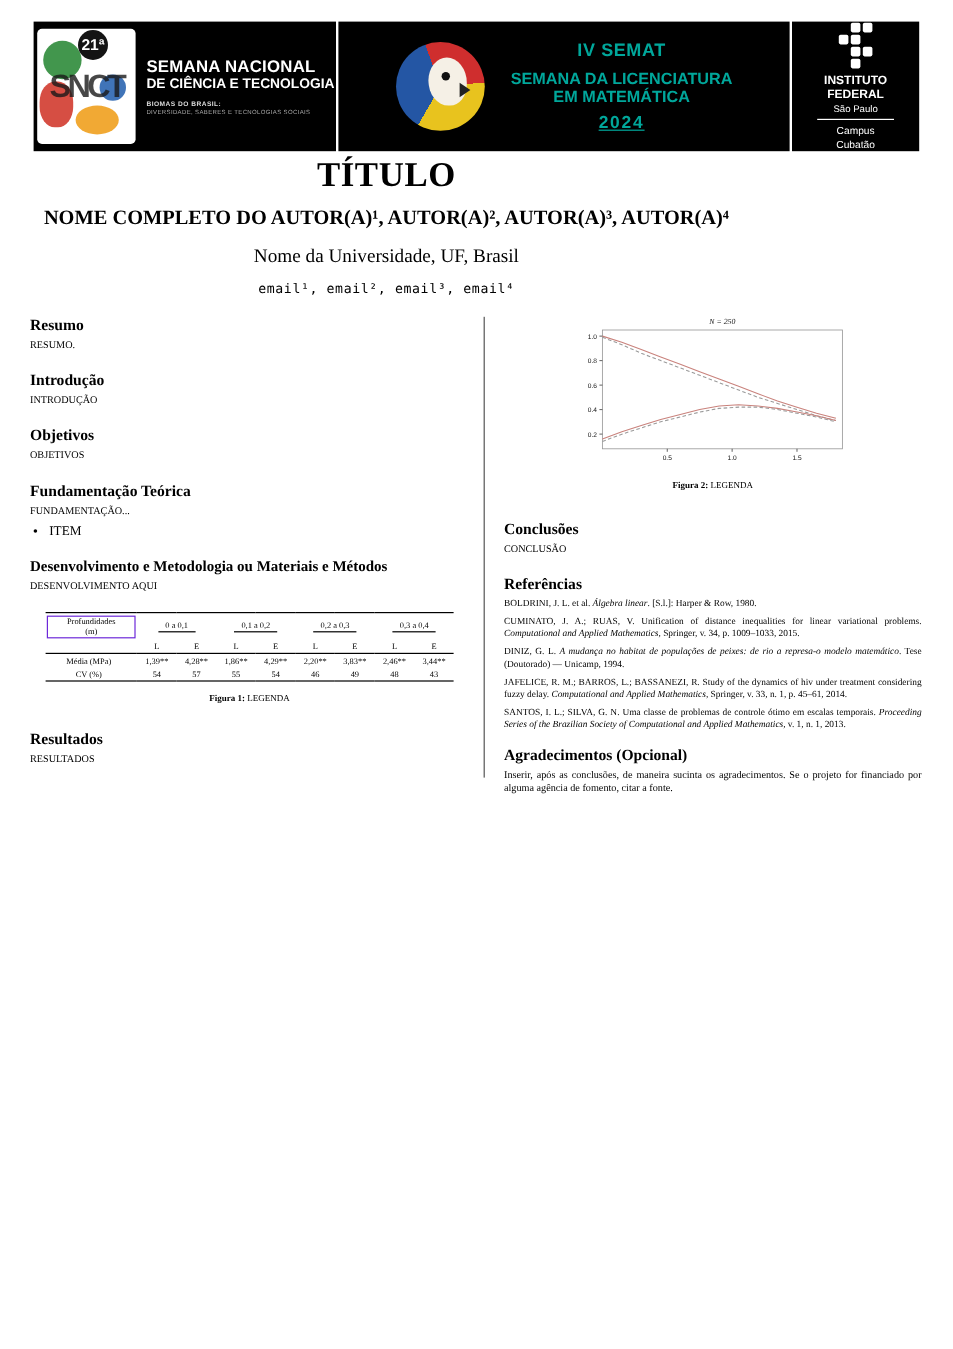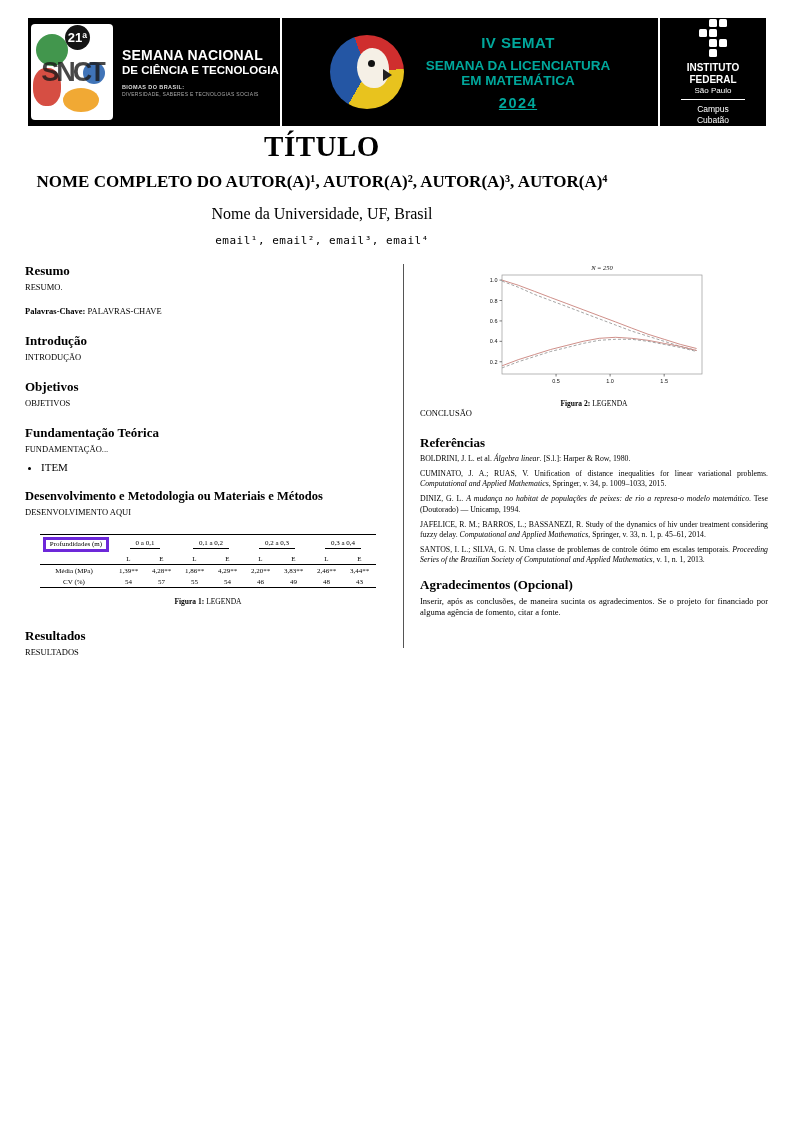--- a/index.html
+++ b/index.html
@@ -72,21 +72,21 @@
   .kw{margin-top:13px;}
   .just{text-align:justify;}
   ul.items{margin:6px 0 0 16px;padding:0;}
   ul.items li{font-size:11px;}
 
   
   .dtable{border-collapse:collapse;border-top:1px solid #000;border-bottom:1px solid #000;
      font-size:7px;margin:16px auto 0;table-layout:fixed;}
   .dtable th,.dtable td{font-weight:normal;padding:1.5px 1px;text-align:center;}
   .dtable col.c0{width:72px;} .dtable col.cn{width:33px;}
-  .boxed{border:3px solid #6d28d9;padding:.5px 4px;display:inline-block;}
+  .boxed{border:1px solid #6d28d9;padding:.5px 16px;display:inline-block;}
   .gline{display:inline-block;border-bottom:1px solid #000;padding:0 6px 1px;}
   .subhead th{border-bottom:1px solid #000;}
   .rowlabel{text-align:left;padding-right:5px !important;}
 
   .caption{text-align:center;font-size:7.5px;margin-top:9px;}
   .caption b{font-weight:bold;}
 
   
   .figure-block{text-align:center;}
   .figure-block svg{display:inline-block;}
@@ -163,21 +163,20 @@
     <div class="doc-authors">NOME COMPLETO DO AUTOR(A)¹, AUTOR(A)², AUTOR(A)³, AUTOR(A)⁴</div>
     <div class="doc-affil">Nome da Universidade, UF, Brasil</div>
     <div class="doc-emails">email¹, email², email³, email⁴</div>
   </section>
 
   <div class="col-divider"></div>
 
   <section class="col-left">
     <h2 class="sec">Resumo</h2>
     <p class="body">RESUMO.</p>
-    <p class="body kw"><b>Palavras-Chave:</b> <span>PALAVRAS-CHAVE</span></p>
 
     <h2 class="sec">Introdução</h2>
     <p class="body">INTRODUÇÃO</p>
 
     <h2 class="sec">Objetivos</h2>
     <p class="body">OBJETIVOS</p>
 
     <h2 class="sec">Fundamentação Teórica</h2>
     <p class="body">FUNDAMENTAÇÃO...</p>
     <ul class="items">
@@ -273,20 +272,21 @@
           <text x="188.16216216216216" y="122" text-anchor="middle" font-size="5.5" fill="#111" font-family="Liberation Sans, DejaVu Sans, sans-serif">1.5</text>
           <text x="126" y="9" text-anchor="middle" font-size="6.5" font-style="italic" fill="#111" font-family="Liberation Serif, DejaVu Serif, serif">N = 250</text>
           <polyline points="26.0,19.1 42.2,24.2 58.4,30.3 74.6,36.5 90.9,42.6 107.1,48.7 123.3,54.8 139.5,60.9 155.7,67.1 171.9,73.2 188.2,78.3 204.4,83.4 220.6,87.5" fill="none" stroke="#c9827c" stroke-width="0.9"></polyline>
           <polyline points="26.0,20.1 42.2,26.2 58.4,33.4 74.6,39.5 90.9,45.6 107.1,51.8 123.3,57.9 139.5,64.0 155.7,70.1 171.9,75.2 188.2,80.3 204.4,85.4 220.6,89.5" fill="none" stroke="#9a9a9a" stroke-width="0.9" stroke-dasharray="3,2"></polyline>
           <polyline points="26.0,104.8 42.2,98.7 58.4,93.6 74.6,88.5 90.9,84.4 107.1,80.3 123.3,77.3 139.5,76.3 155.7,77.3 171.9,79.3 188.2,82.4 204.4,85.4 220.6,89.5" fill="none" stroke="#c9827c" stroke-width="0.9"></polyline>
           <polyline points="26.0,106.9 42.2,100.8 58.4,95.6 74.6,90.5 90.9,86.5 107.1,82.4 123.3,79.3 139.5,78.3 155.7,78.3 171.9,80.3 188.2,83.4 204.4,86.5 220.6,90.5" fill="none" stroke="#9a9a9a" stroke-width="0.9" stroke-dasharray="3,2"></polyline>
         </svg>
       <div class="caption" style="margin-top:4px"><b>Figura 2:</b> <span>LEGENDA</span></div>
     </div>
 
+    <h2 class="sec mt24">Conclusões</h2>
     <p class="body">CONCLUSÃO</p>
 
     <h2 class="sec mt16">Referências</h2>
     <div class="refs">
         <p class="ref"><span>BOLDRINI, J. L. et al. </span><i>Álgebra linear</i><span>. [S.l.]: Harper &amp; Row, 1980.</span></p>
         <p class="ref"><span>CUMINATO, J. A.; RUAS, V. Unification of distance inequalities for linear variational problems. </span><i>Computational and Applied Mathematics</i><span>, Springer, v. 34, p. 1009–1033, 2015.</span></p>
         <p class="ref"><span>DINIZ, G. L. </span><i>A mudança no habitat de populações de peixes: de rio a represa-o modelo matemático</i><span>. Tese (Doutorado) — Unicamp, 1994.</span></p>
         <p class="ref"><span>JAFELICE, R. M.; BARROS, L.; BASSANEZI, R. Study of the dynamics of hiv under treatment considering fuzzy delay. </span><i>Computational and Applied Mathematics</i><span>, Springer, v. 33, n. 1, p. 45–61, 2014.</span></p>
         <p class="ref"><span>SANTOS, I. L.; SILVA, G. N. Uma classe de problemas de controle ótimo em escalas temporais. </span><i>Proceeding Series of the Brazilian Society of Computational and Applied Mathematics</i><span>, v. 1, n. 1, 2013.</span></p>
       </div>

